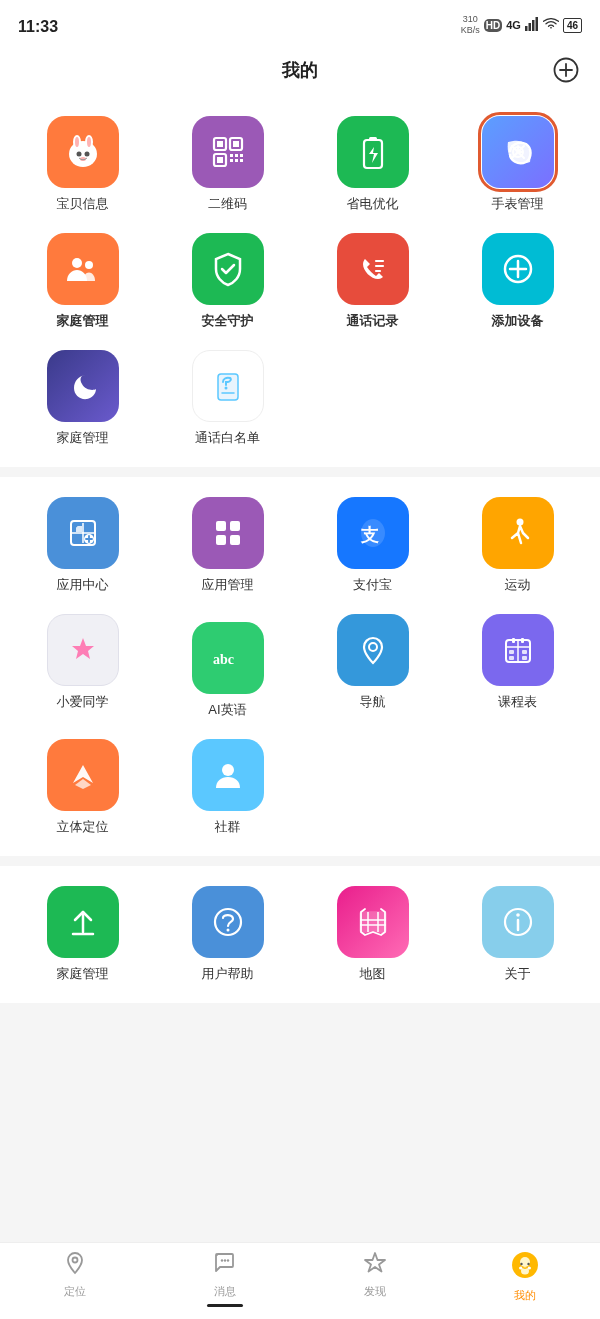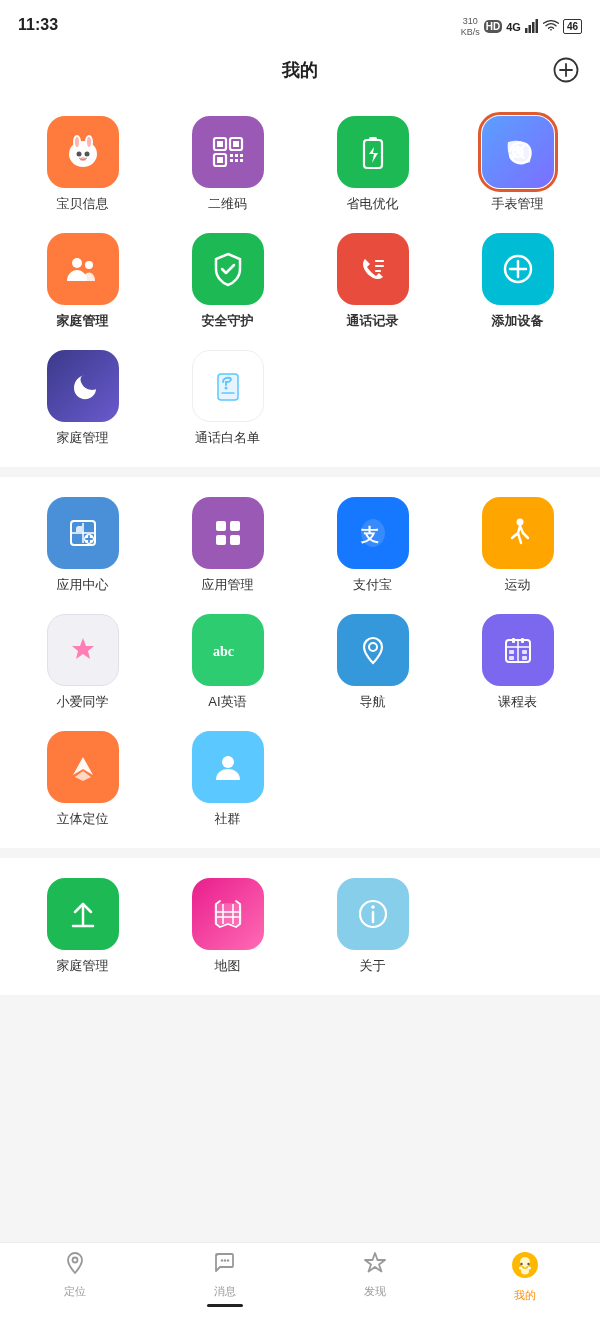--- a/index.html
+++ b/index.html
@@ -10,22 +10,22 @@
       background: #f5f5f5;
       display: flex;
       flex-direction: column;
     }
 
     
     .status-bar {
       background: #fff;
       display: flex;
       justify-content: space-between;
-      align-items: flex-start;
-      padding: 16px 18px;
+      align-items: flex-end;
+      padding: 8px 18px;
       height: 44px;
     }
     .status-time {
       font-size: 16px;
       font-weight: 600;
       color: #222;
     }
     .status-icons {
       display: flex;
       align-items: center;
@@ -388,21 +388,21 @@
               <stop offset="100%" stop-color="#5599ff"></stop>
             </linearGradient>
           </defs>
           <path d="M20 8 L23 16 L31 16 L25 21 L27 29 L20 24 L13 29 L15 21 L9 16 L17 16 Z" fill="url(#xg)"></path>
         </svg>
       </div>
       <span class="app-label">小爱同学</span>
     </div>
 
     <div class="app-item">
-      <div class="app-icon" style="background:#2ECC71;">
+      <div class="app-icon" style="background:#2ECC71;margin-top:8px;">
         <svg viewBox="0 0 40 40" fill="none">
           <text x="5" y="26" font-size="14" font-weight="bold" fill="white" font-family="Georgia, serif">abc</text>
         </svg>
       </div>
       <span class="app-label">AI英语</span>
     </div>
 
     <div class="app-item">
       <div class="app-icon" style="background:#3498DB;">
         <svg viewBox="0 0 40 40" fill="none">
@@ -462,20 +462,30 @@
       <div class="app-icon" style="background:#1DB954;">
         <svg viewBox="0 0 40 40" fill="none">
           <line x1="20" y1="30" x2="20" y2="10" stroke="white" stroke-width="2.5" stroke-linecap="round"></line>
           <path d="M12 18 L20 10 L28 18" stroke="white" stroke-width="2.5" stroke-linecap="round" stroke-linejoin="round" fill="none"></path>
           <line x1="10" y1="32" x2="30" y2="32" stroke="white" stroke-width="2.5" stroke-linecap="round"></line>
         </svg>
       </div>
       <span class="app-label">家庭管理</span>
     </div>
 
+    <div class="app-item">
+      <div class="app-icon" style="background:#4A90D9;">
+        <svg viewBox="0 0 40 40" fill="none">
+          <circle cx="20" cy="20" r="13" stroke="white" stroke-width="2.2" fill="none"></circle>
+          <path d="M15 16 C15 12 25 12 25 17 C25 20 20 20 20 24" stroke="white" stroke-width="2.2" stroke-linecap="round" fill="none"></path>
+          <circle cx="20" cy="28" r="1.5" fill="white"></circle>
+        </svg>
+      </div>
+      <span class="app-label">用户帮助</span>
+    </div>
 
     <div class="app-item">
       <div class="app-icon" style="background:linear-gradient(135deg,#E91E8C,#ff6bb5);">
         <svg viewBox="0 0 40 40" fill="none">
           <rect x="7" y="10" width="26" height="20" rx="2" fill="white" opacity="0.2" stroke="white" stroke-width="1.5"></rect>
           <path d="M15 10 L15 30" stroke="white" stroke-width="1.5"></path>
           <path d="M25 10 L25 30" stroke="white" stroke-width="1.5"></path>
           <path d="M7 18 L33 18" stroke="white" stroke-width="1.5"></path>
           <path d="M7 23 L33 23" stroke="white" stroke-width="1.5"></path>
           <path d="M12 7 L8 10 M8 10 L8 30 L12 33 L20 30 L28 33 L32 30 L32 10 L28 7" stroke="white" stroke-width="1.8" stroke-linecap="round" stroke-linejoin="round" fill="none"></path>

